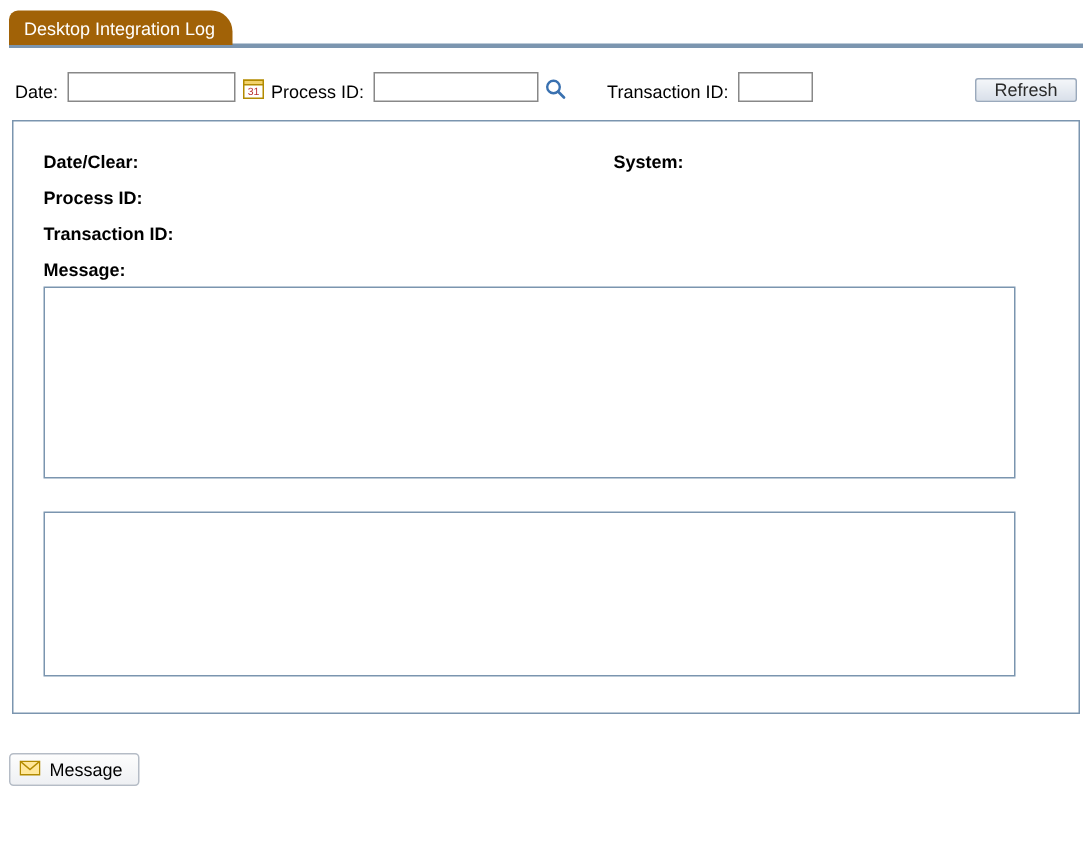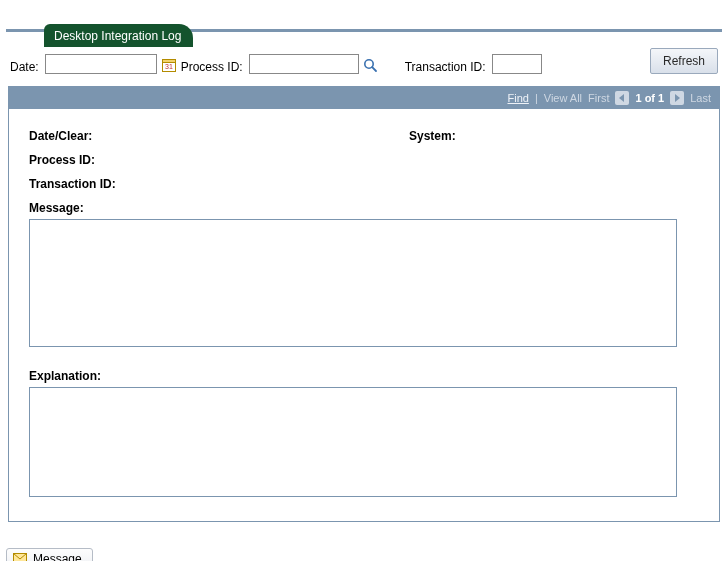--- a/index.html
+++ b/index.html
@@ -13,29 +13,28 @@
     width: 728px;
   }
   
   .tab-bar {
     display: flex;
     align-items: flex-end;
     border-bottom: 3px solid #7b95af;
     margin-bottom: 16px;
   }
   .tab {
-    background: #14532d;
+    background: #a16207;
     color: #fff;
     font-size: 12px;
     padding: 5px 12px 4px 10px;
     border-top-left-radius: 6px;
     border-top-right-radius: 14px;
     position: relative;
-    top: 18px;
-    margin-left: 38px;
+    top: 1px;
   }
   
   .filter-row {
     display: flex;
     align-items: flex-end;
     gap: 4px;
     padding: 0 4px 12px 4px;
   }
   .filter-row label {
     color: #000;
@@ -51,21 +50,21 @@
   .date-input { width: 112px; }
   .process-input { width: 110px; }
   .txn-input { width: 50px; }
   .spacer { flex: 1; }
   .btn {
     background: linear-gradient(#f4f6f9, #d9e0ea);
     border: 1px solid #9aa9bc;
     border-radius: 2px;
     color: #2a2a2a;
     font-size: 12px;
-    height: 26px;
+    height: 16px;
     padding: 0 12px;
     cursor: pointer;
   }
   .cal-icon, .lookup-icon {
     display: inline-flex;
     align-items: center;
     justify-content: center;
     width: 16px; height: 18px;
     cursor: pointer;
   }
@@ -179,38 +178,20 @@
 
   <label>Transaction ID:</label>
   <input type="text" class="txn-input" value="" style="">
 
   <div class="spacer"></div>
 
   <button class="btn">Refresh</button>
 </div>
 
 <div class="panel">
-  <div class="panel-header">
-    <a>Find</a>
-    <span class="sep">|</span>
-    <span class="dim">View All</span>
-    <span class="dim">First</span>
-    <span class="nav-ico">
-      <svg width="8" height="8" viewBox="0 0 8 8">
-          <polygon points="6,0 6,8 1,4" fill="#7b95af"></polygon>
-        </svg>
-    </span>
-    <span class="counter">1 of 1</span>
-    <span class="nav-ico">
-      <svg width="8" height="8" viewBox="0 0 8 8">
-          <polygon points="2,0 2,8 7,4" fill="#7b95af"></polygon>
-        </svg>
-    </span>
-    <span class="dim">Last</span>
-  </div>
 
   <div class="panel-body">
     <div class="fields-grid">
       <div>
         <span class="fld-label">Date/Clear:</span>
         <span></span>
       </div>
       <div>
         <span class="fld-label">System:</span>
         <span></span>
@@ -226,21 +207,20 @@
       </div>
       <div></div>
     </div>
 
     <div class="section">
       <div class="sec-label">Message:</div>
       <textarea class="ta ta-msg" readonly="" style=""></textarea>
     </div>
 
     <div class="section" style="margin-top:22px;">
-      <div class="sec-label">Explanation:</div>
       <textarea class="ta ta-exp" readonly="" style=""></textarea>
     </div>
   </div>
 </div>
 
 <div class="notify-bar">
   <button class="notify-btn">
     <span class="notify-ico">
       <svg width="14" height="12" viewBox="0 0 14 12">
         <rect x="0.5" y="0.5" width="13" height="9" fill="#ffe79a" stroke="#b38b00"></rect>

